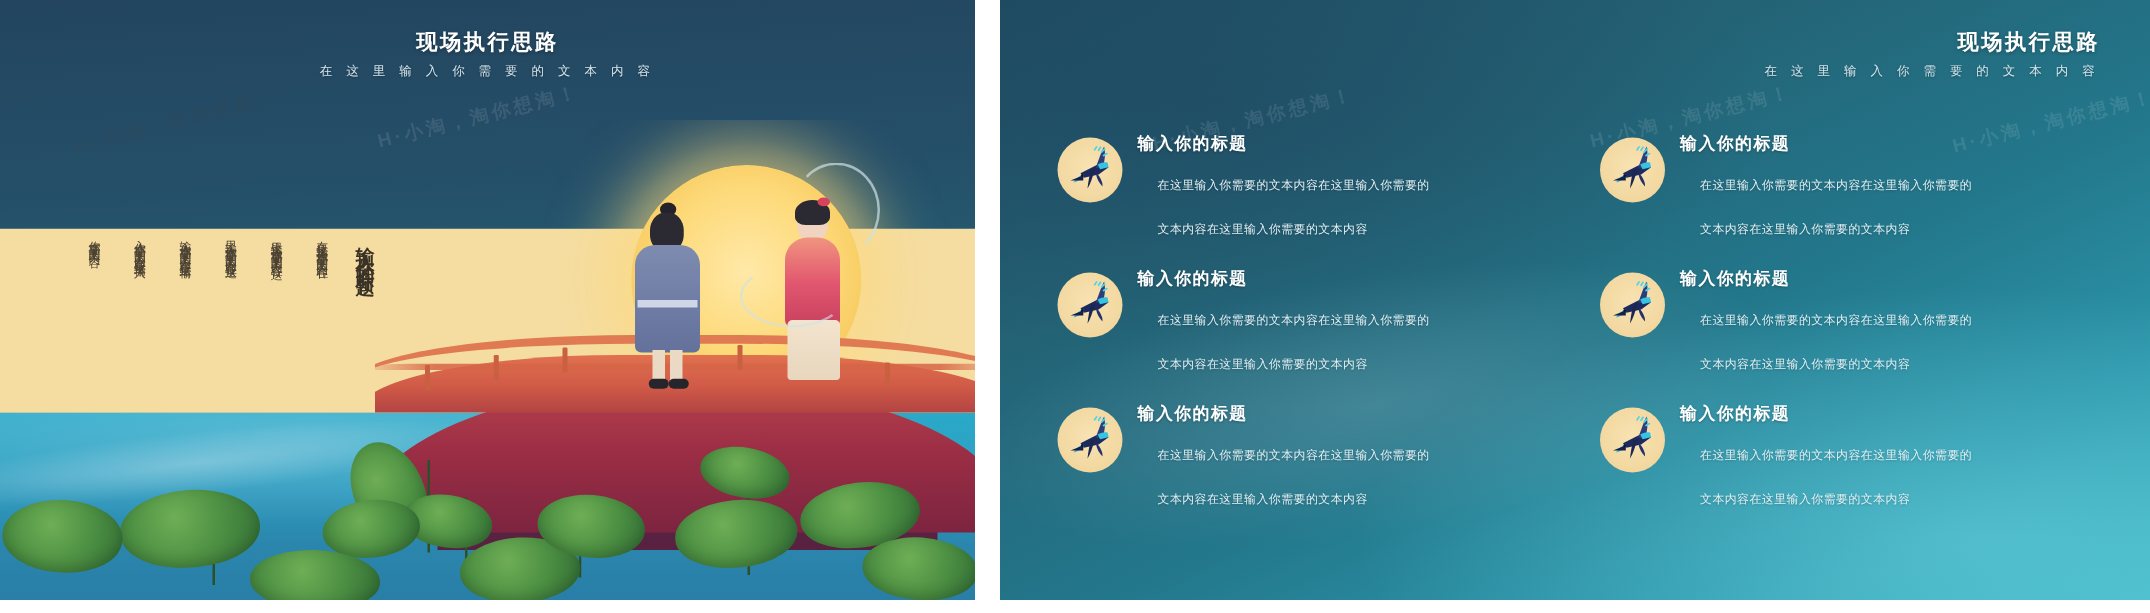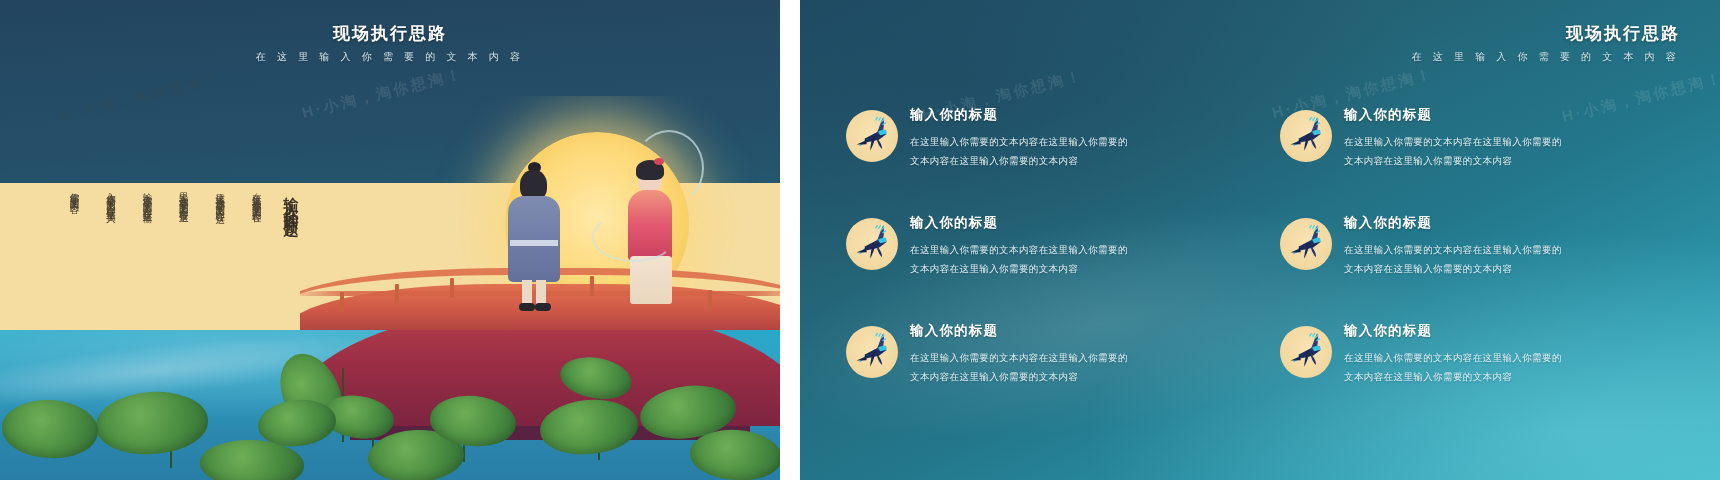--- a/index.html
+++ b/index.html
@@ -153,21 +153,21 @@
     display:grid;grid-template-columns:1fr 1fr;grid-template-rows:repeat(3,108px);
     column-gap:28px;row-gap:0;}
   .card{display:flex;align-items:flex-start;gap:12px;}
   .badge{flex:0 0 auto;width:52px;height:52px;border-radius:50%;
     background:radial-gradient(circle at 50% 45%,#f8e3b3 0%,#f3d9a2 60%,#edcf93 100%);
     position:relative;margin-top:10px;overflow:hidden;}
   .card-txt{flex:1 1 auto;padding-top:6px;min-width:0;}
   .card-title{color:#ffffff;font-size:13.5px;font-weight:bold;letter-spacing:1.2px;
     margin:0 0 9px 0;text-shadow:0 1px 2px rgba(0,0,0,.28);}
   .card-body{color:#e3f1f5;font-size:9.5px;letter-spacing:.4px;line-height:1.95;
-    margin:0;text-shadow:0 1px 2px rgba(0,0,0,.22);}
+    margin:16px;text-shadow:0 1px 2px rgba(0,0,0,.22);}
 
   
   .wm{position:absolute;z-index:36;color:rgba(255,255,255,.10);font-size:15px;
     letter-spacing:3px;pointer-events:none;white-space:nowrap;font-weight:bold;}
   .wm-d{color:rgba(90,70,40,.10);}
 </style>
 </head>
 <body>
 
 <div class="deck">

